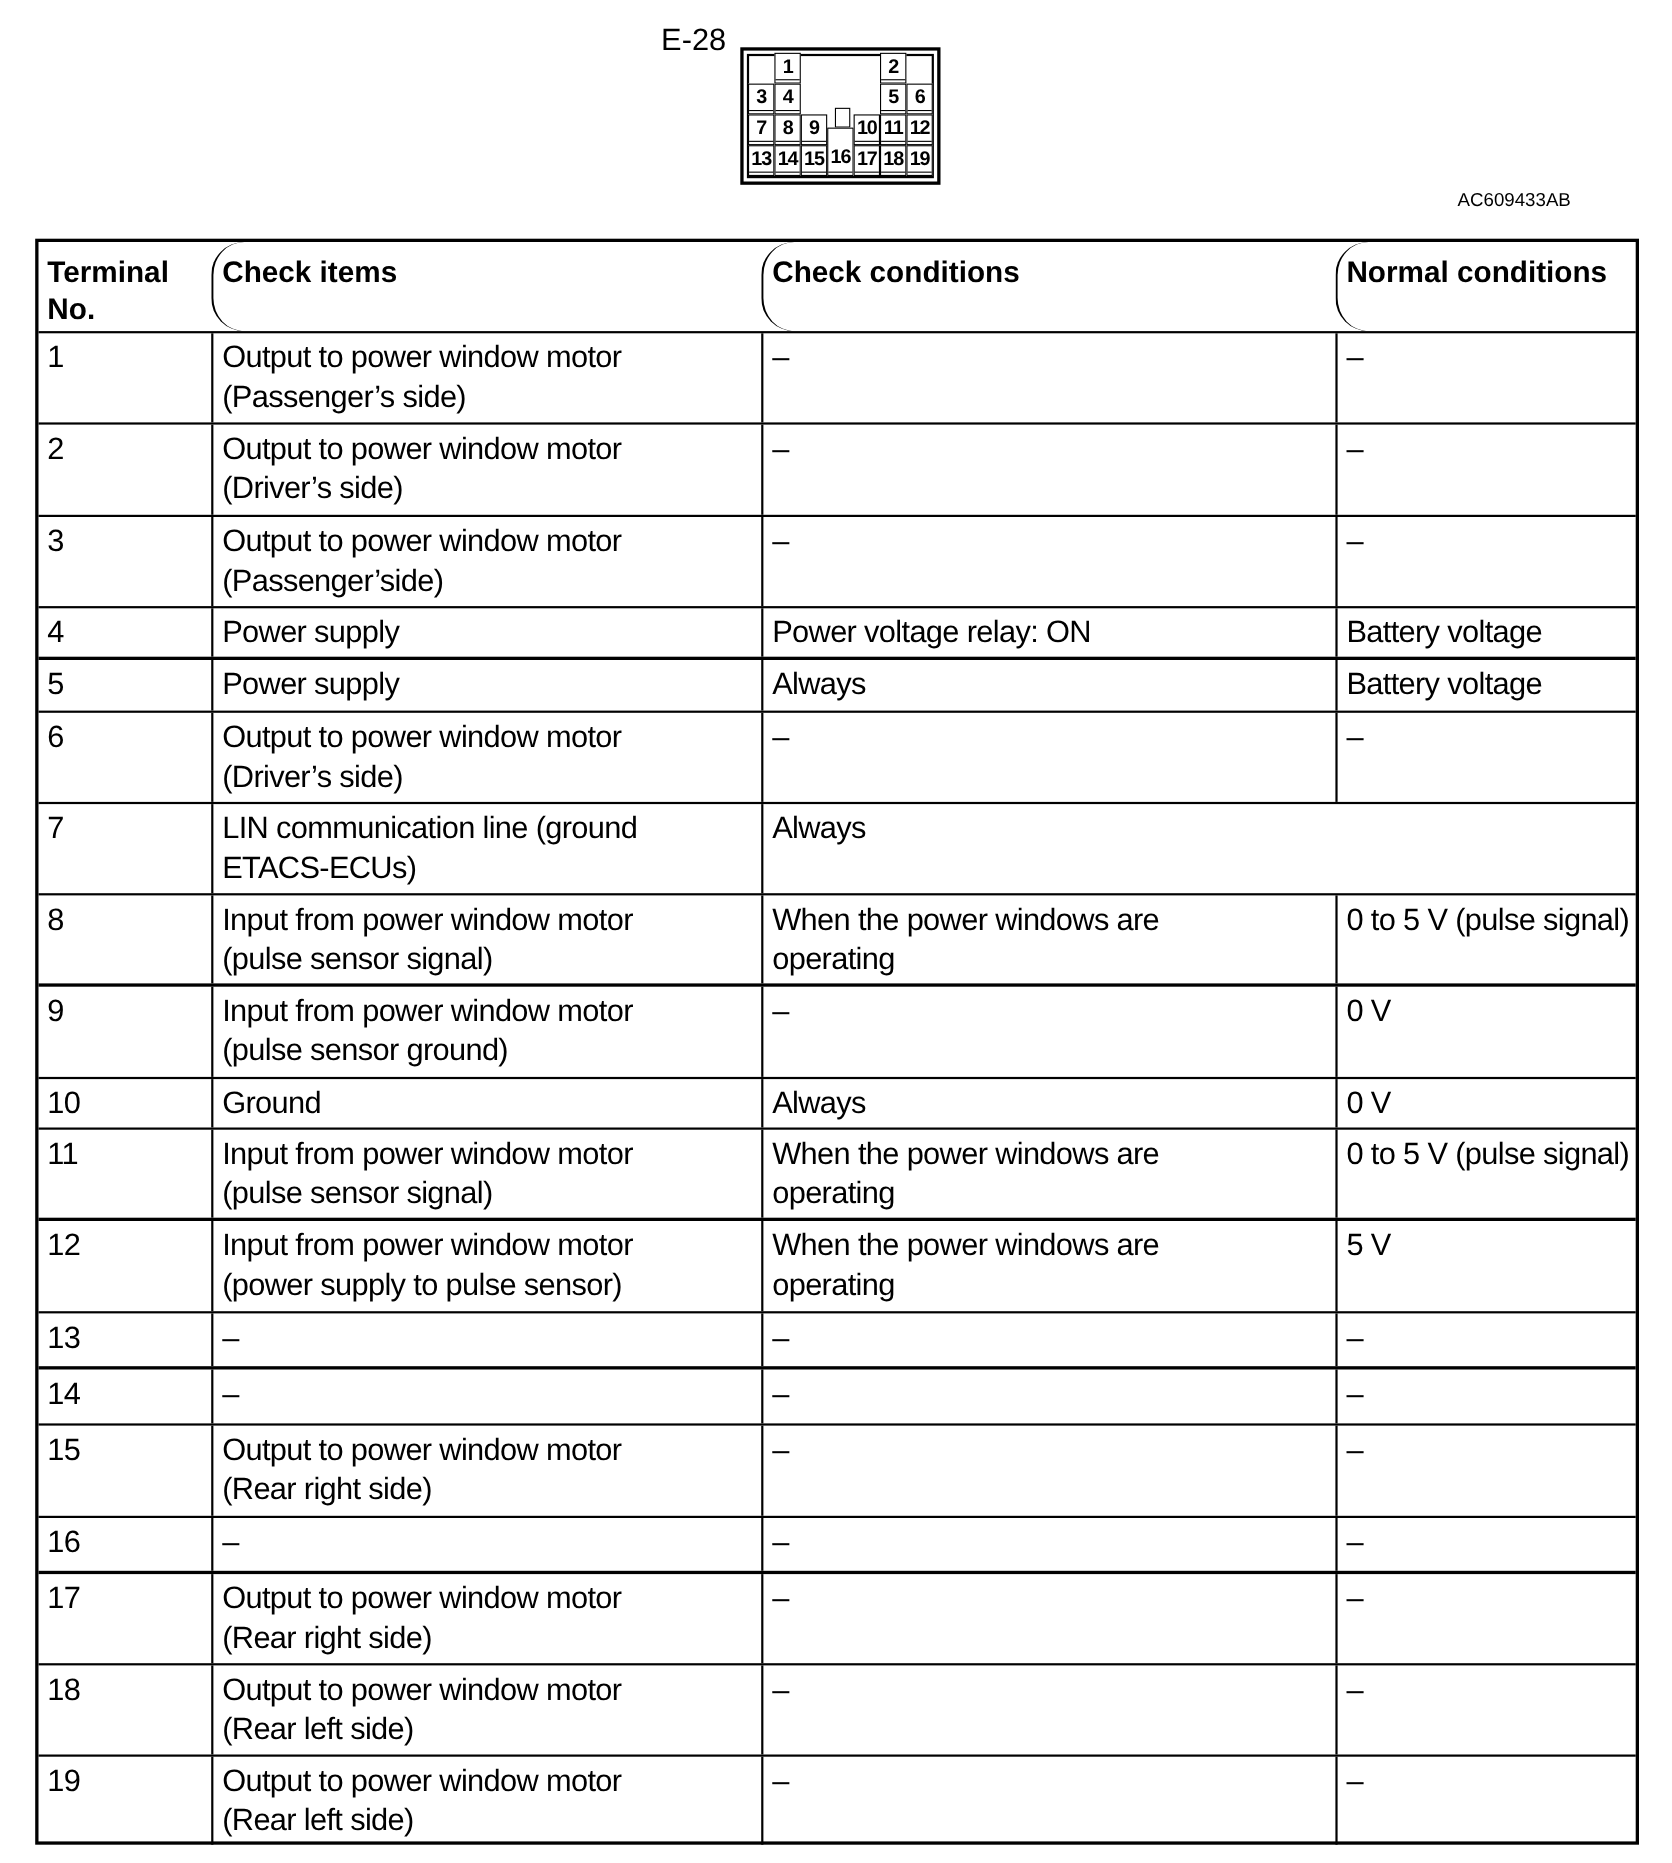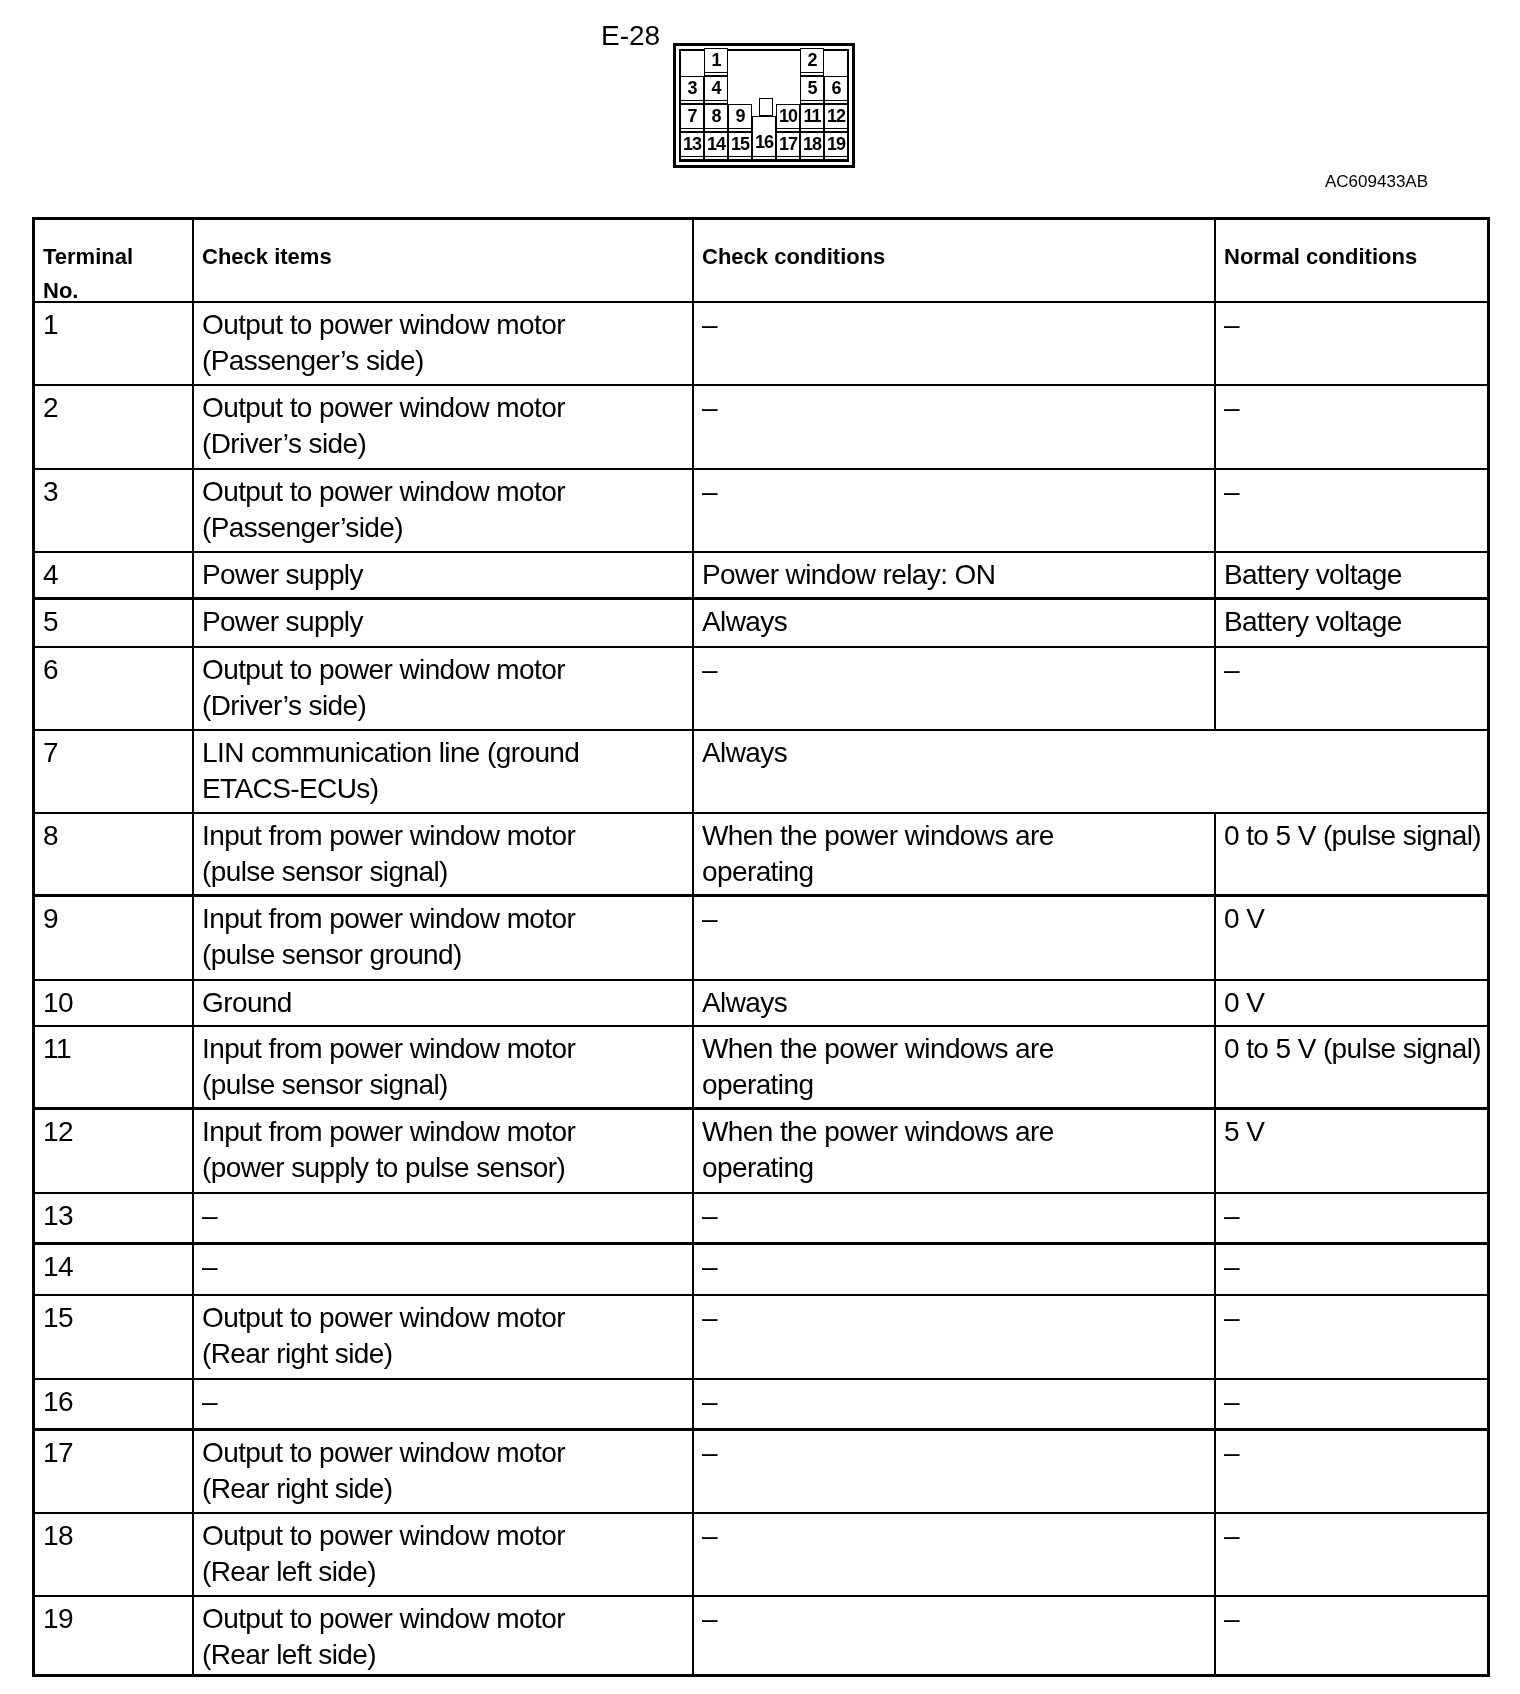--- a/index.html
+++ b/index.html
@@ -19,21 +19,21 @@
     .row { position: absolute; left: 0; right: 0; border-bottom: 2px solid #000; box-sizing: border-box; }
     .row.thick { border-bottom-width: 3px; }
     .row.last { border-bottom: none; }
     .cell { position: absolute; top: 0; bottom: 0; box-sizing: border-box; padding: 4px 7px 0 8px;
             font-size: 28px; line-height: 36px; white-space: pre-line; letter-spacing: -0.6px; }
     .cell + .cell { border-left: 2px solid #000; }
     .c1 { left: 0; width: 157px; }
     .c2 { left: 157px; width: 500px; }
     .c3 { left: 657px; width: 475px; }
     .c4 { left: 1132px; width: 323px; margin-left: 47px; }
-    .hdr .cell { font-weight: bold; font-size: 22px; letter-spacing: 0; line-height: 34px; padding-top: 20px; }
+    .hdr .cell { font-weight: bold; font-size: 27px; letter-spacing: 0; line-height: 34px; padding-top: 10px; border-radius: 30px; }
   </style>
 </head>
 <body>
 
 <div class="conn-label">E-28</div>
 
 <div class="connector">
   <div class="connector-inner"></div>
 
   <div class="pin" style="left:28px;top:2px;">1</div>
@@ -90,21 +90,21 @@
       <div class="row" style="top: 250px; height: 83px;">
         <div class="cell c1">3</div>
         <div class="cell c2">Output to power window motor
 (Passenger’side)</div>
         <div class="cell c3">–</div>
         <div class="cell c4">–</div>
       </div>
       <div class="row thick" style="top: 333px; height: 47px;">
         <div class="cell c1">4</div>
         <div class="cell c2">Power supply</div>
-        <div class="cell c3">Power window relay: ON</div>
+        <div class="cell c3">Power voltage relay: ON</div>
         <div class="cell c4">Battery voltage</div>
       </div>
       <div class="row" style="top: 380px; height: 48px;">
         <div class="cell c1">5</div>
         <div class="cell c2">Power supply</div>
         <div class="cell c3">Always</div>
         <div class="cell c4">Battery voltage</div>
       </div>
       <div class="row" style="top: 428px; height: 83px;">
         <div class="cell c1">6</div>

